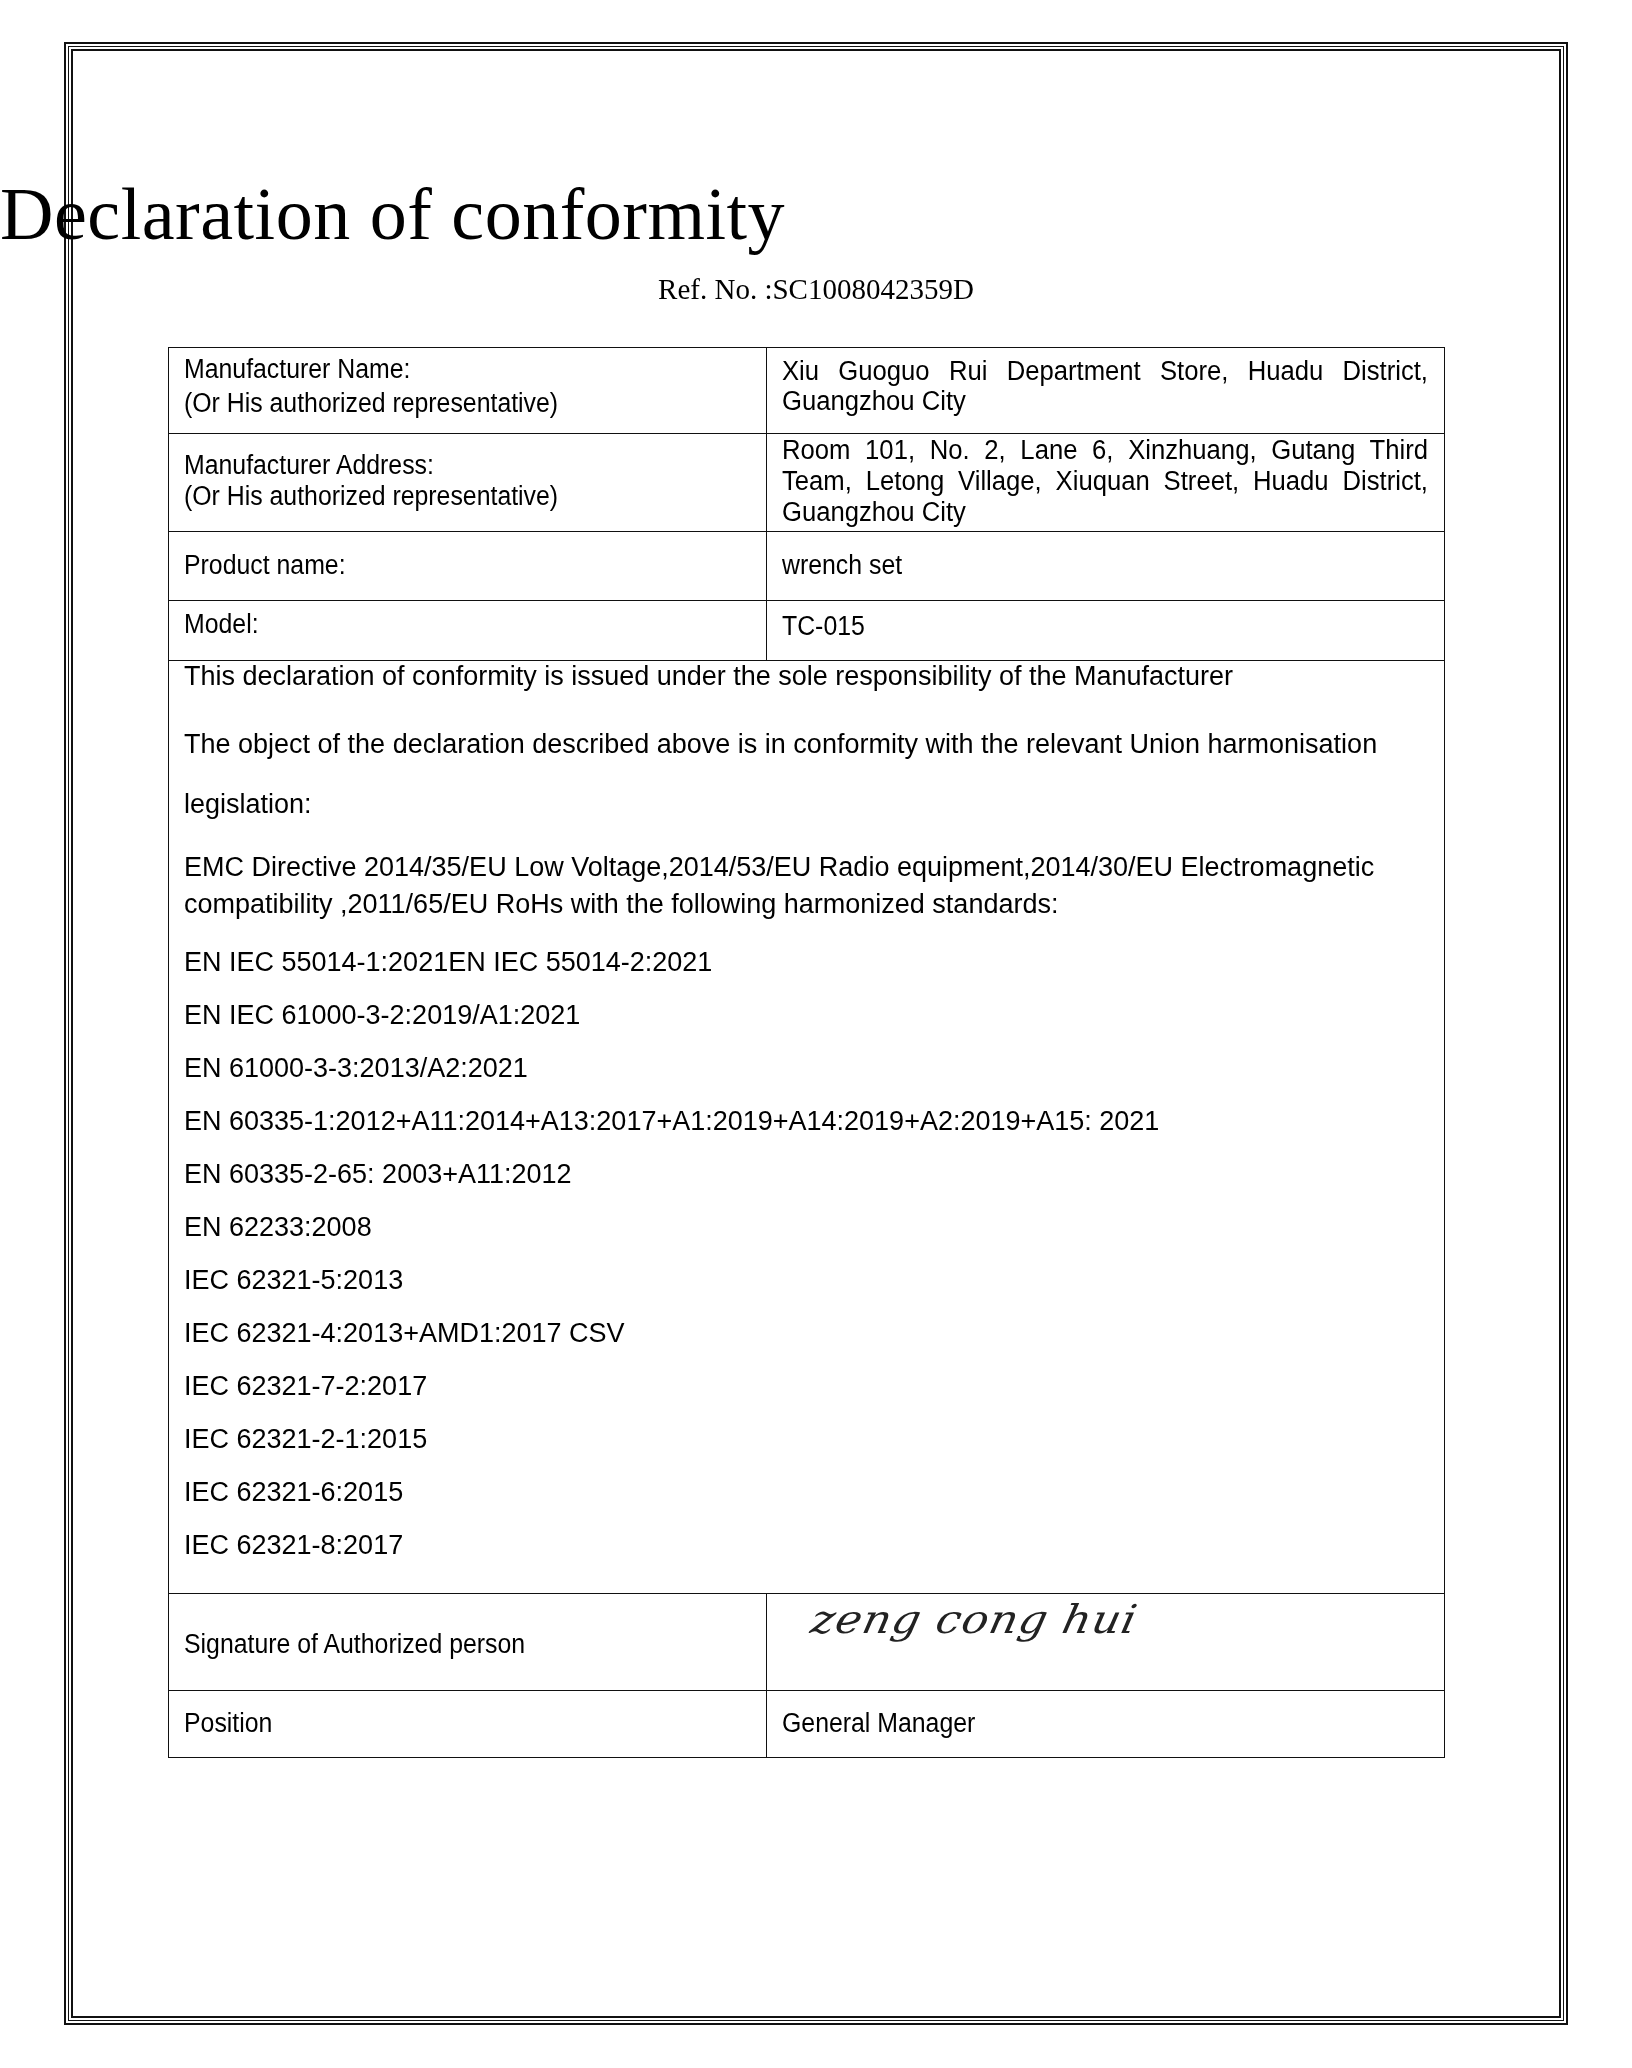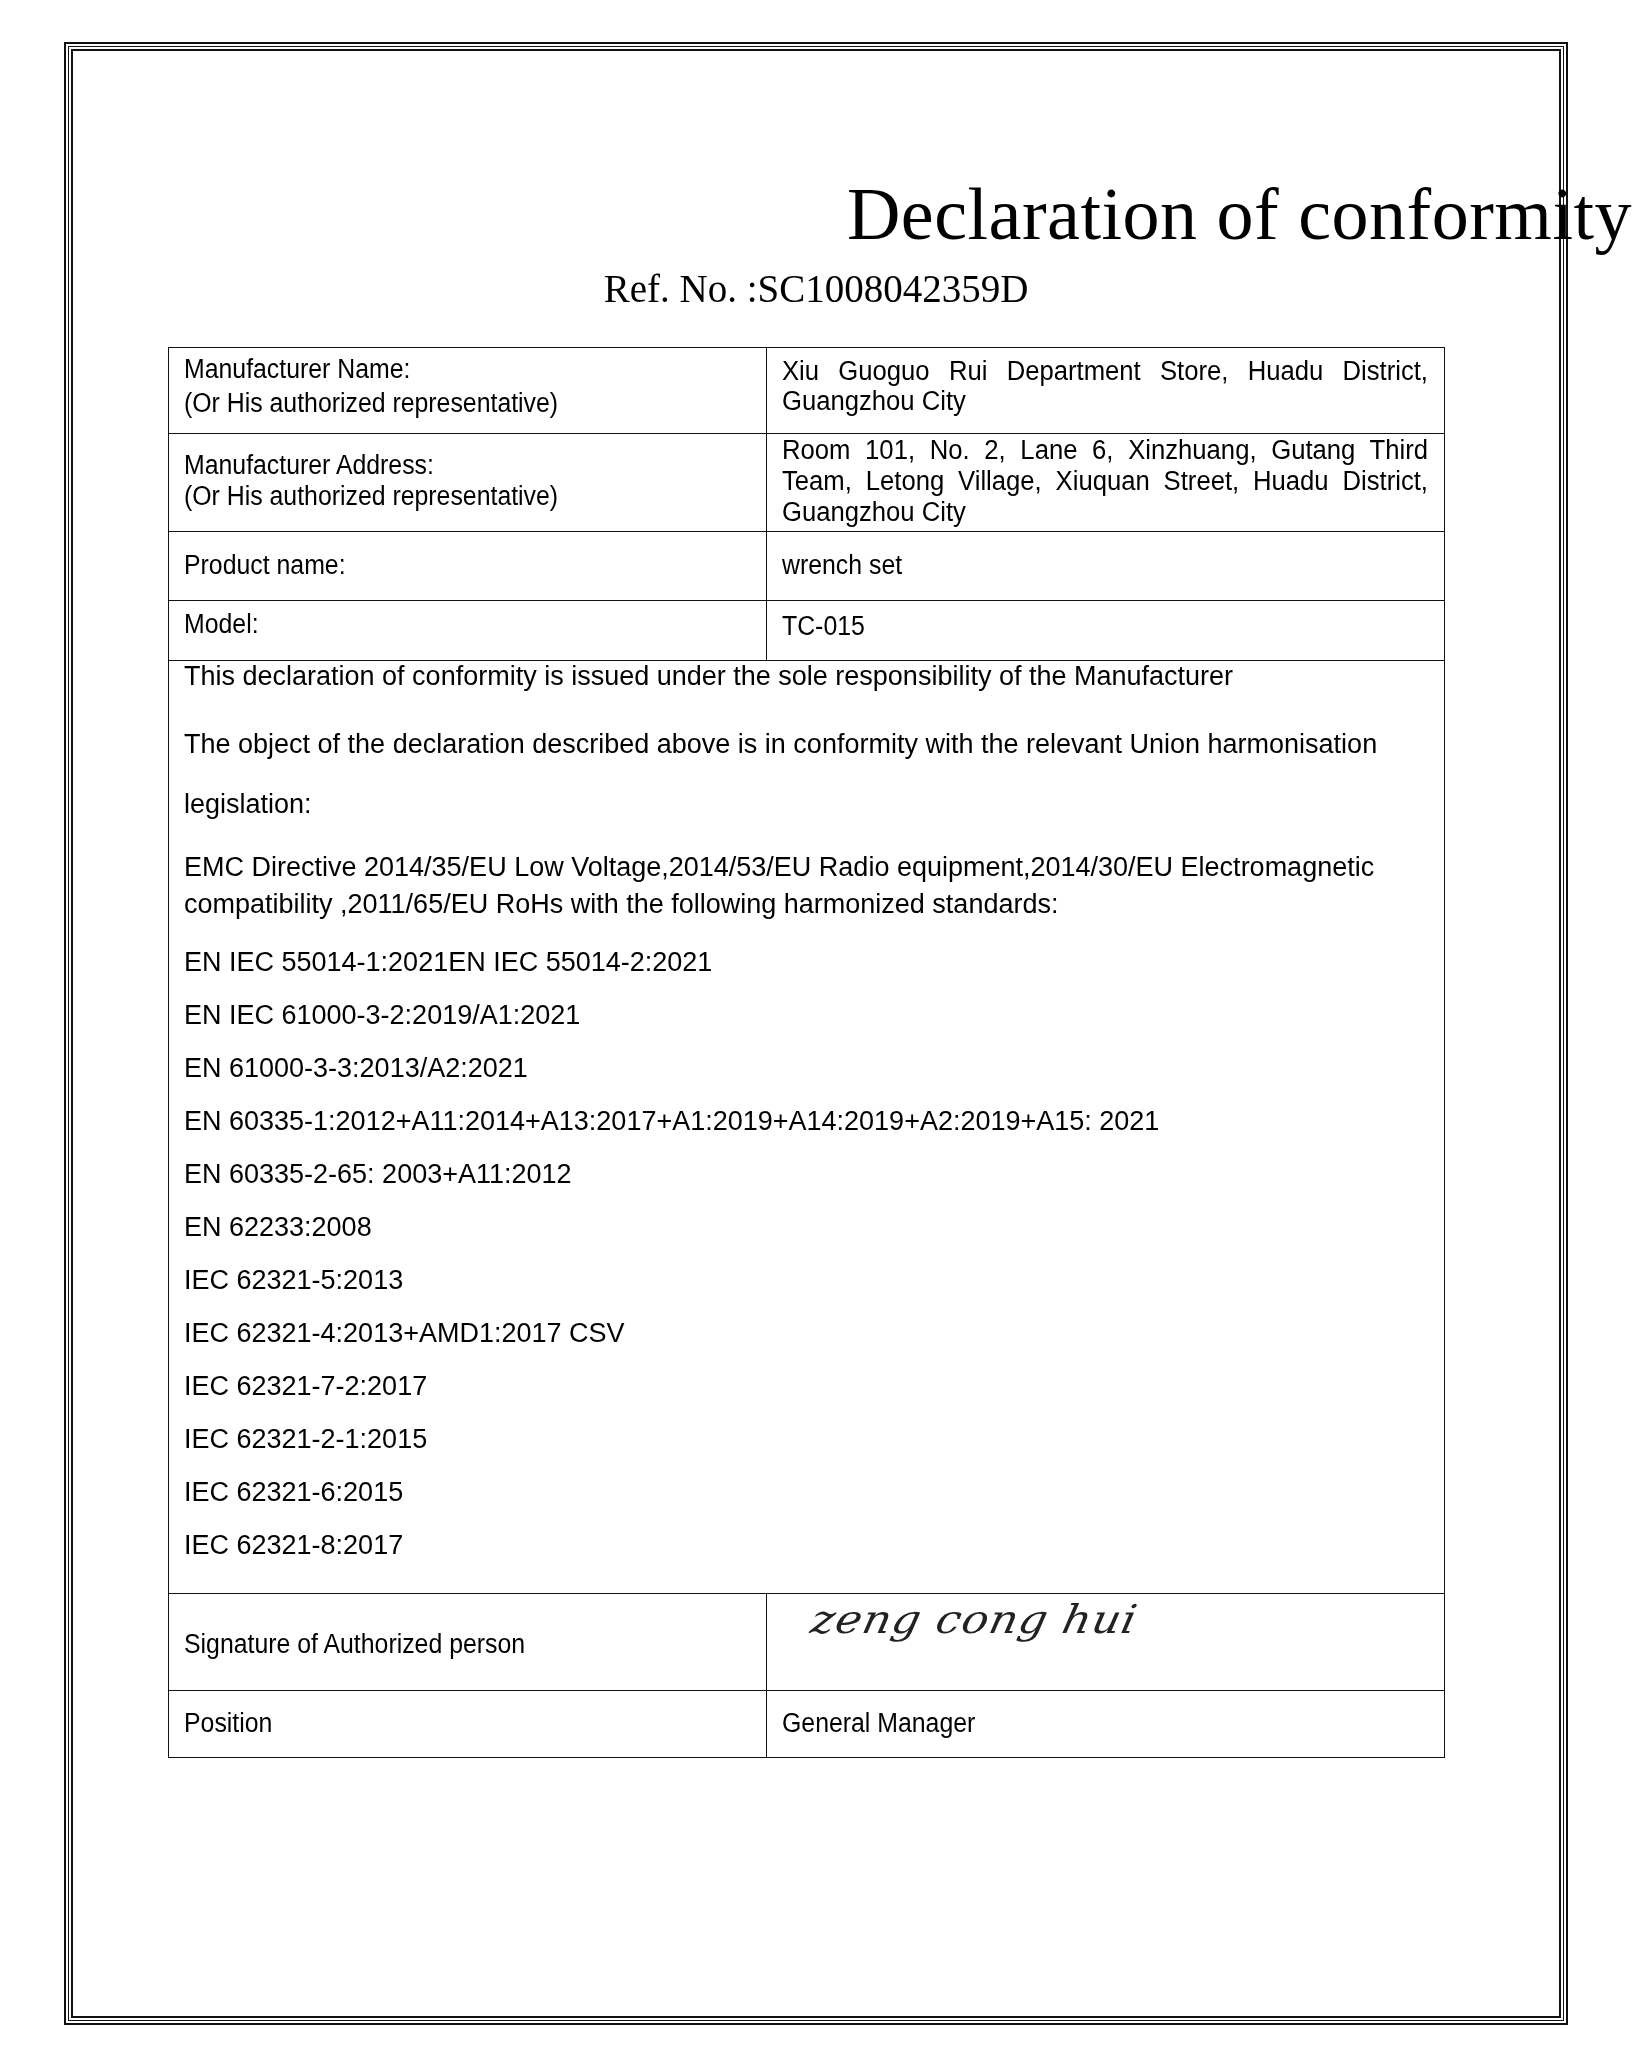--- a/index.html
+++ b/index.html
@@ -10,27 +10,27 @@
   }
   .frame::before {
     content: ""; position: absolute; left: 2px; top: 2px; right: 2px; bottom: 2px;
     border: 1px solid #111;
   }
   .frame::after {
     content: ""; position: absolute; left: 5px; top: 5px; right: 5px; bottom: 5px;
     border: 2px solid #111;
   }
   .title {
-    position: absolute; left: 0; width: 1632px; top: 172px; text-align: right;
+    position: absolute; left: 0; width: 1632px; top: 172px; text-align: left;
     font-family: "Liberation Serif", "DejaVu Serif", serif; font-size: 74px; line-height: 84px;
     letter-spacing: 0.5px;
   }
   .ref {
     position: absolute; left: 0; width: 1632px; top: 272px; text-align: center;
-    font-family: "Liberation Serif", "DejaVu Serif", serif; font-size: 39px; line-height: 34px;
+    font-family: "Liberation Serif", "DejaVu Serif", serif; font-size: 29px; line-height: 34px;
   }
   .ref span { display: inline-block; }
   table.doc {
     position: absolute; left: 168px; top: 347px; width: 1276px;
     border-collapse: collapse; table-layout: fixed;
     font-family: "Liberation Sans", "DejaVu Sans", sans-serif; font-size: 27px;
   }
   table.doc td { border: 1.5px solid #111; vertical-align: top; padding: 0 15px; box-sizing: border-box; }
   td.lab { width: 598px; }
   td.val { width: 678px; }

